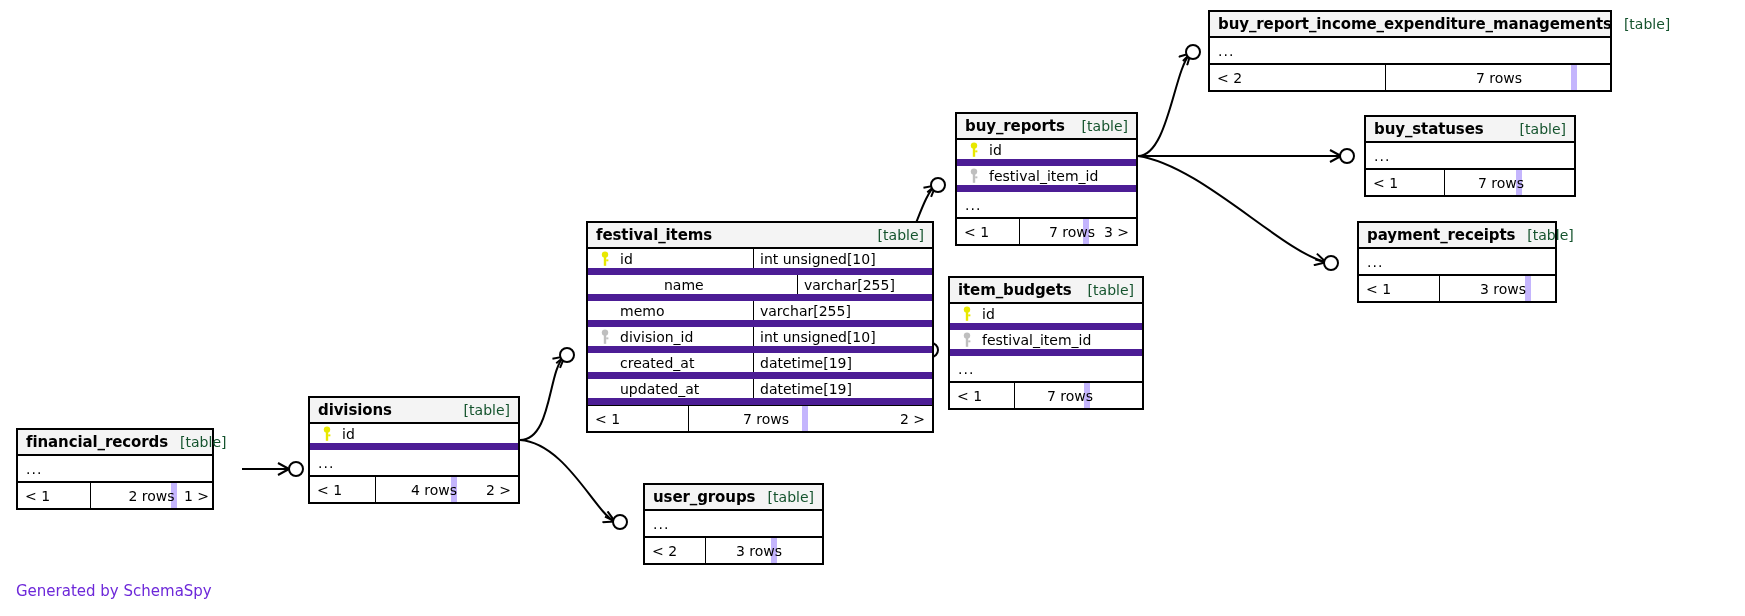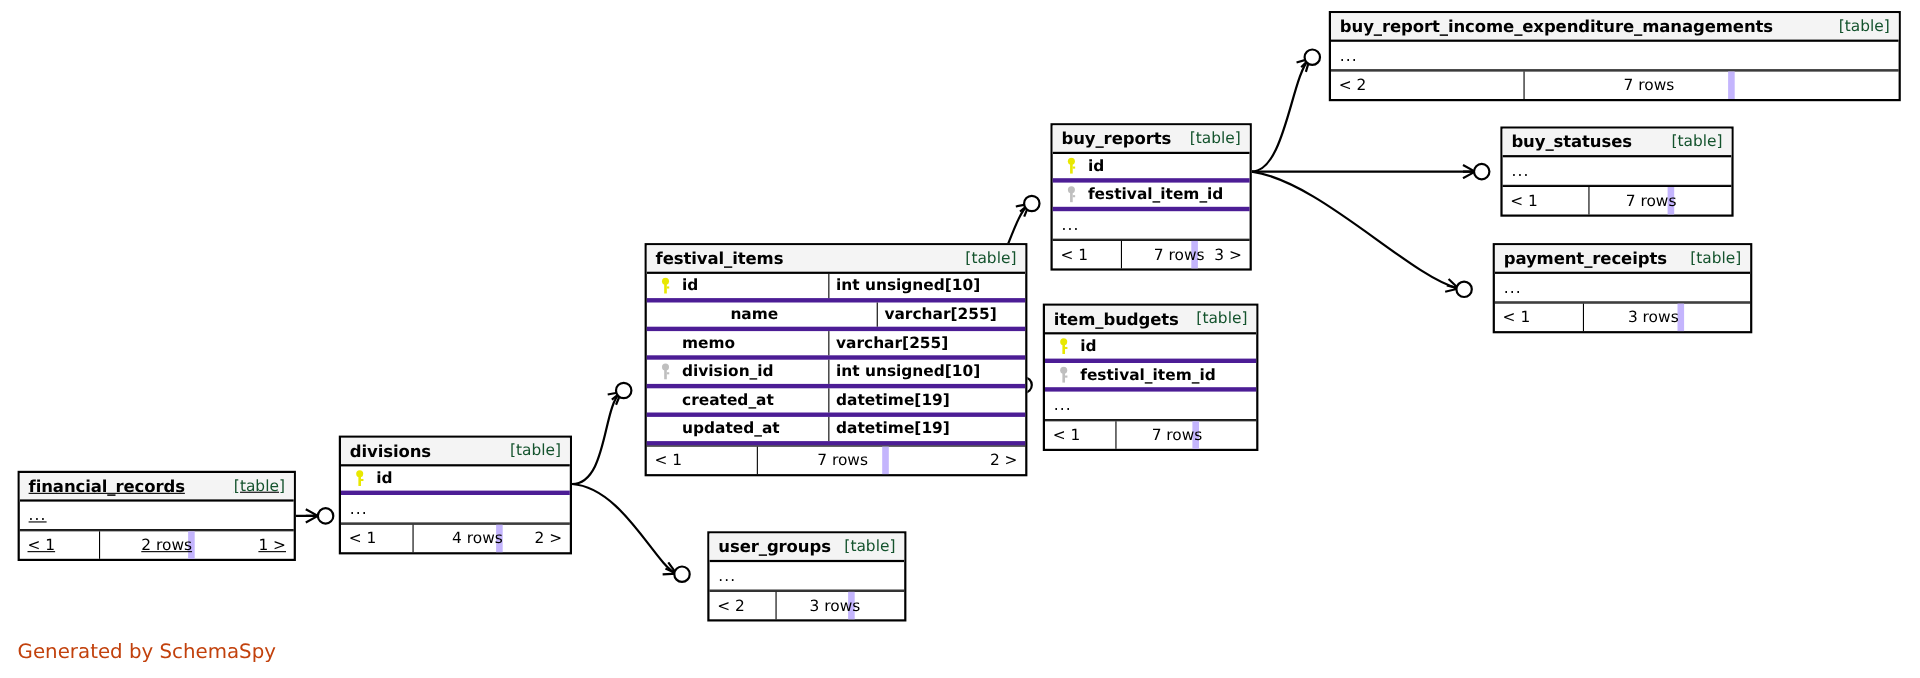--- a/index.html
+++ b/index.html
@@ -55,25 +55,24 @@
   .tbl-kind {
     font-size: 14px;
     color: #14532d;
     padding-left: 12px;
   }
   .col-row {
     display: flex;
     align-items: center;
     height: 26px;
     box-sizing: border-box;
-    border-bottom: 4px solid #4c1d95;
+    border-bottom: 7px solid #4c1d95;
     font-size: 14px;
     color: #000000;
     white-space: nowrap;
-    font-weight: bold;
   }
   .col-row:last-of-type { }
   .col-name-cell {
     display: flex;
     align-items: center;
     box-sizing: border-box;
     padding-left: 8px;
     height: 100%;
     flex: 0 0 auto;
   }
@@ -126,22 +125,22 @@
     justify-content: center;
     border-left: 1px solid #000000;
     border-right: 6px solid #c4b5fd;
     padding-left: 48px;
   }
   .foot-right { justify-content: flex-end; }
   .credit {
     position: absolute;
     left: 16px;
     top: 582px;
-    font-size: 18px;
-    color: #c2410c;
+    font-size: 15px;
+    color: #6d28d9;
     z-index: 3;
   }
   svg.keyicon { display: block; }
 </style>
 </head>
 <body>
 
 <div id="canvas">
 
   <svg id="edges" viewBox="0 0 1745 616" xmlns="http://www.w3.org/2000/svg">
@@ -186,21 +185,21 @@
       <circle cx="620" cy="522" r="7" fill="#fff" stroke="#000" stroke-width="2"></circle>
     </g>
 
     <g>
       <path d="M242,469 L288,469" stroke="#000" stroke-width="2" fill="none" marker-end="url(#crowfoot)"></path>
       <circle cx="296" cy="469" r="7" fill="#fff" stroke="#000" stroke-width="2"></circle>
     </g>
   </svg>
 
   <div id="nodes">
-      <div class="table-node" style="left: 1208px; top: 10px; width: 520px;">
+      <div class="table-node" style="left: 1208px; top: 10px; width: 404px;">
         <div class="tbl-header">
           <span class="tbl-name">buy_report_income_expenditure_managements</span>
           <span class="tbl-kind">[table]</span>
         </div>
         <div class="ellipsis-row">...</div>
         <div class="footer-row">
           <div class="foot-cell foot-left" style="width: 175px; flex: 0 0 175px;">&lt; 2</div>
           <div class="foot-cell foot-mid" style="width: 192px; flex: 0 0 192px;">7 rows</div>
           <div class="foot-cell foot-right" style="flex: 1 1 auto;"></div>
         </div>
@@ -210,21 +209,21 @@
           <span class="tbl-name">buy_statuses</span>
           <span class="tbl-kind">[table]</span>
         </div>
         <div class="ellipsis-row">...</div>
         <div class="footer-row">
           <div class="foot-cell foot-left" style="width: 78px; flex: 0 0 78px;">&lt; 1</div>
           <div class="foot-cell foot-mid" style="width: 78px; flex: 0 0 78px;">7 rows</div>
           <div class="foot-cell foot-right" style="flex: 1 1 auto;"></div>
         </div>
       </div>
-      <div class="table-node" style="left: 1357px; top: 221px; width: 236px;">
+      <div class="table-node" style="left: 1357px; top: 221px; width: 200px;">
         <div class="tbl-header">
           <span class="tbl-name">payment_receipts</span>
           <span class="tbl-kind">[table]</span>
         </div>
         <div class="ellipsis-row">...</div>
         <div class="footer-row">
           <div class="foot-cell foot-left" style="width: 80px; flex: 0 0 80px;">&lt; 1</div>
           <div class="foot-cell foot-mid" style="width: 92px; flex: 0 0 92px;">3 rows</div>
           <div class="foot-cell foot-right" style="flex: 1 1 auto;"></div>
         </div>
@@ -383,21 +382,21 @@
             <span class="col-label">id</span>
           </div>
         </div>
         <div class="ellipsis-row">...</div>
         <div class="footer-row">
           <div class="foot-cell foot-left" style="width: 65px; flex: 0 0 65px;">&lt; 1</div>
           <div class="foot-cell foot-mid" style="width: 82px; flex: 0 0 82px;">4 rows</div>
           <div class="foot-cell foot-right" style="flex: 1 1 auto;">2 &gt;</div>
         </div>
       </div>
-      <div class="table-node" style="left: 16px; top: 428px; width: 253px; text-decoration: underline;">
+      <div class="table-node" style="left: 16px; top: 428px; width: 198px;">
         <div class="tbl-header">
           <span class="tbl-name">financial_records</span>
           <span class="tbl-kind">[table]</span>
         </div>
         <div class="ellipsis-row">...</div>
         <div class="footer-row">
           <div class="foot-cell foot-left" style="width: 72px; flex: 0 0 72px;">&lt; 1</div>
           <div class="foot-cell foot-mid" style="width: 87px; flex: 0 0 87px;">2 rows</div>
           <div class="foot-cell foot-right" style="flex: 1 1 auto;">1 &gt;</div>
         </div>

